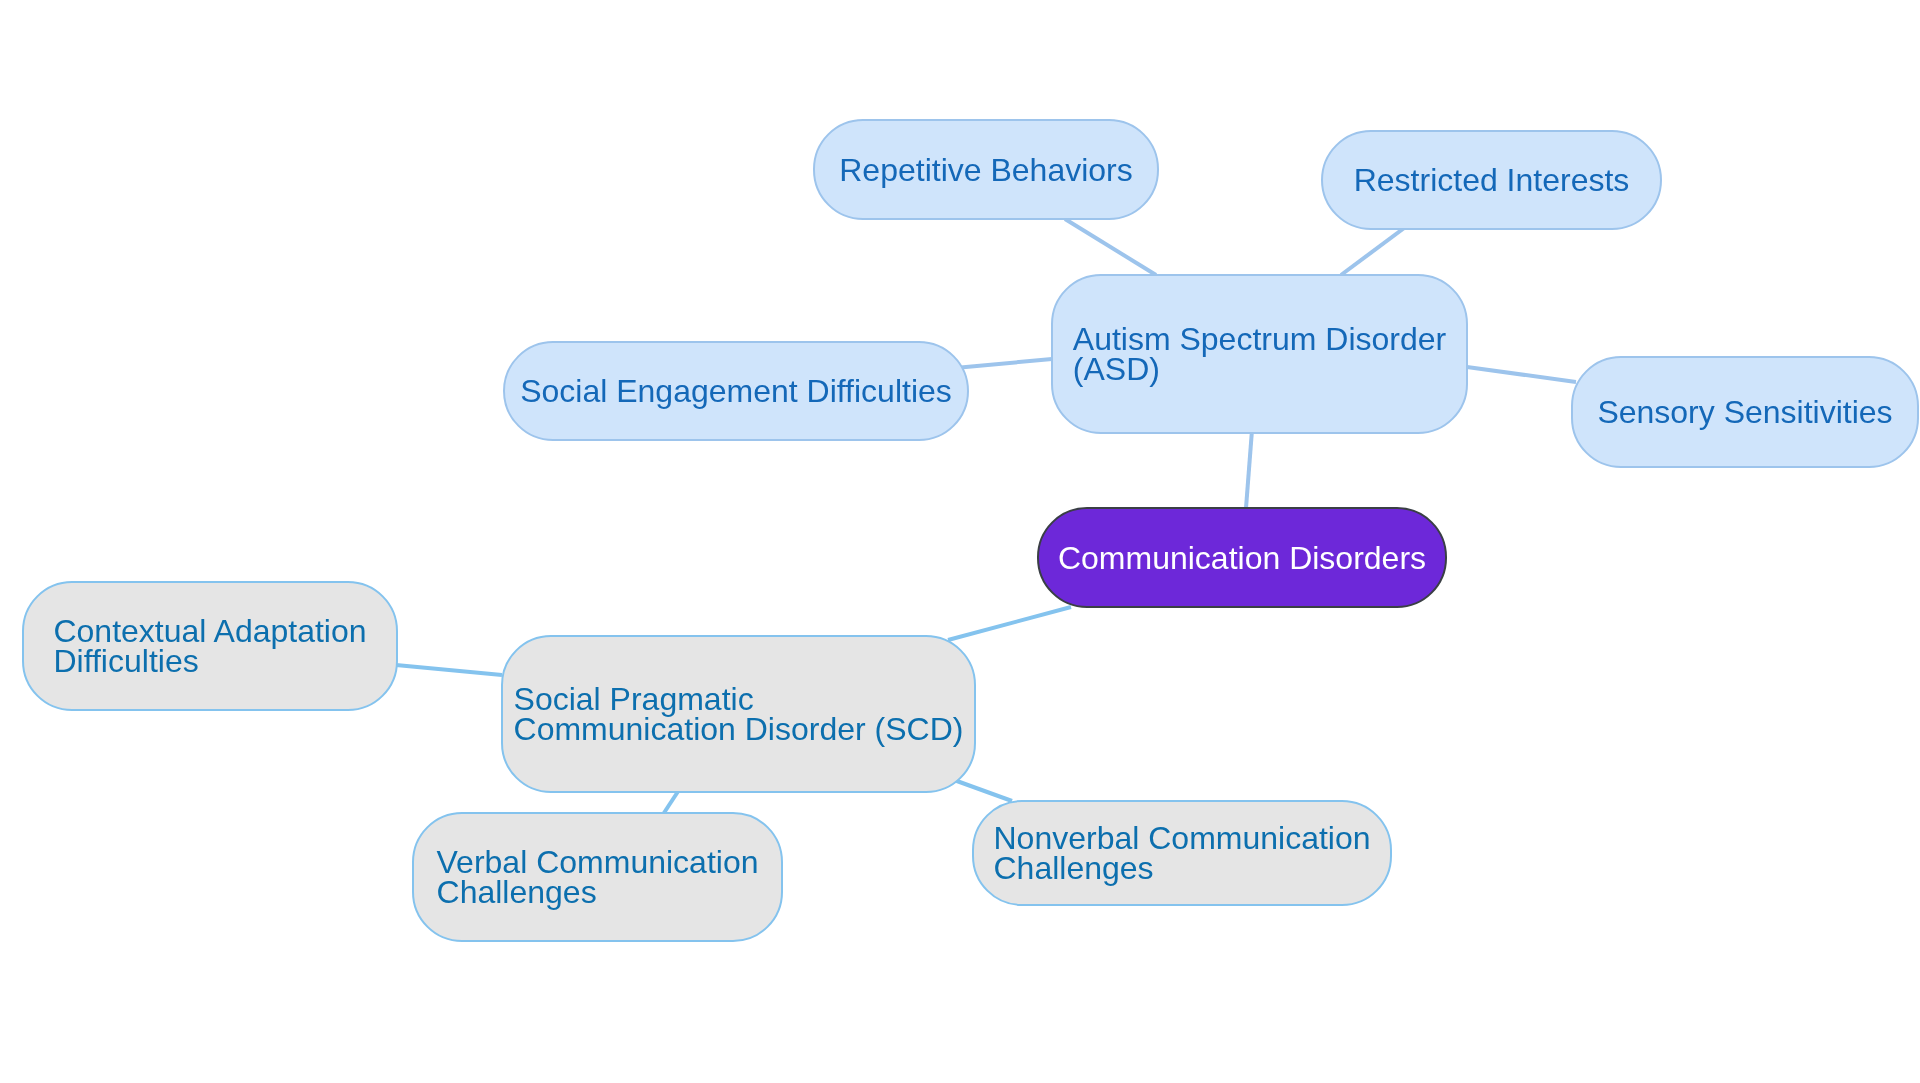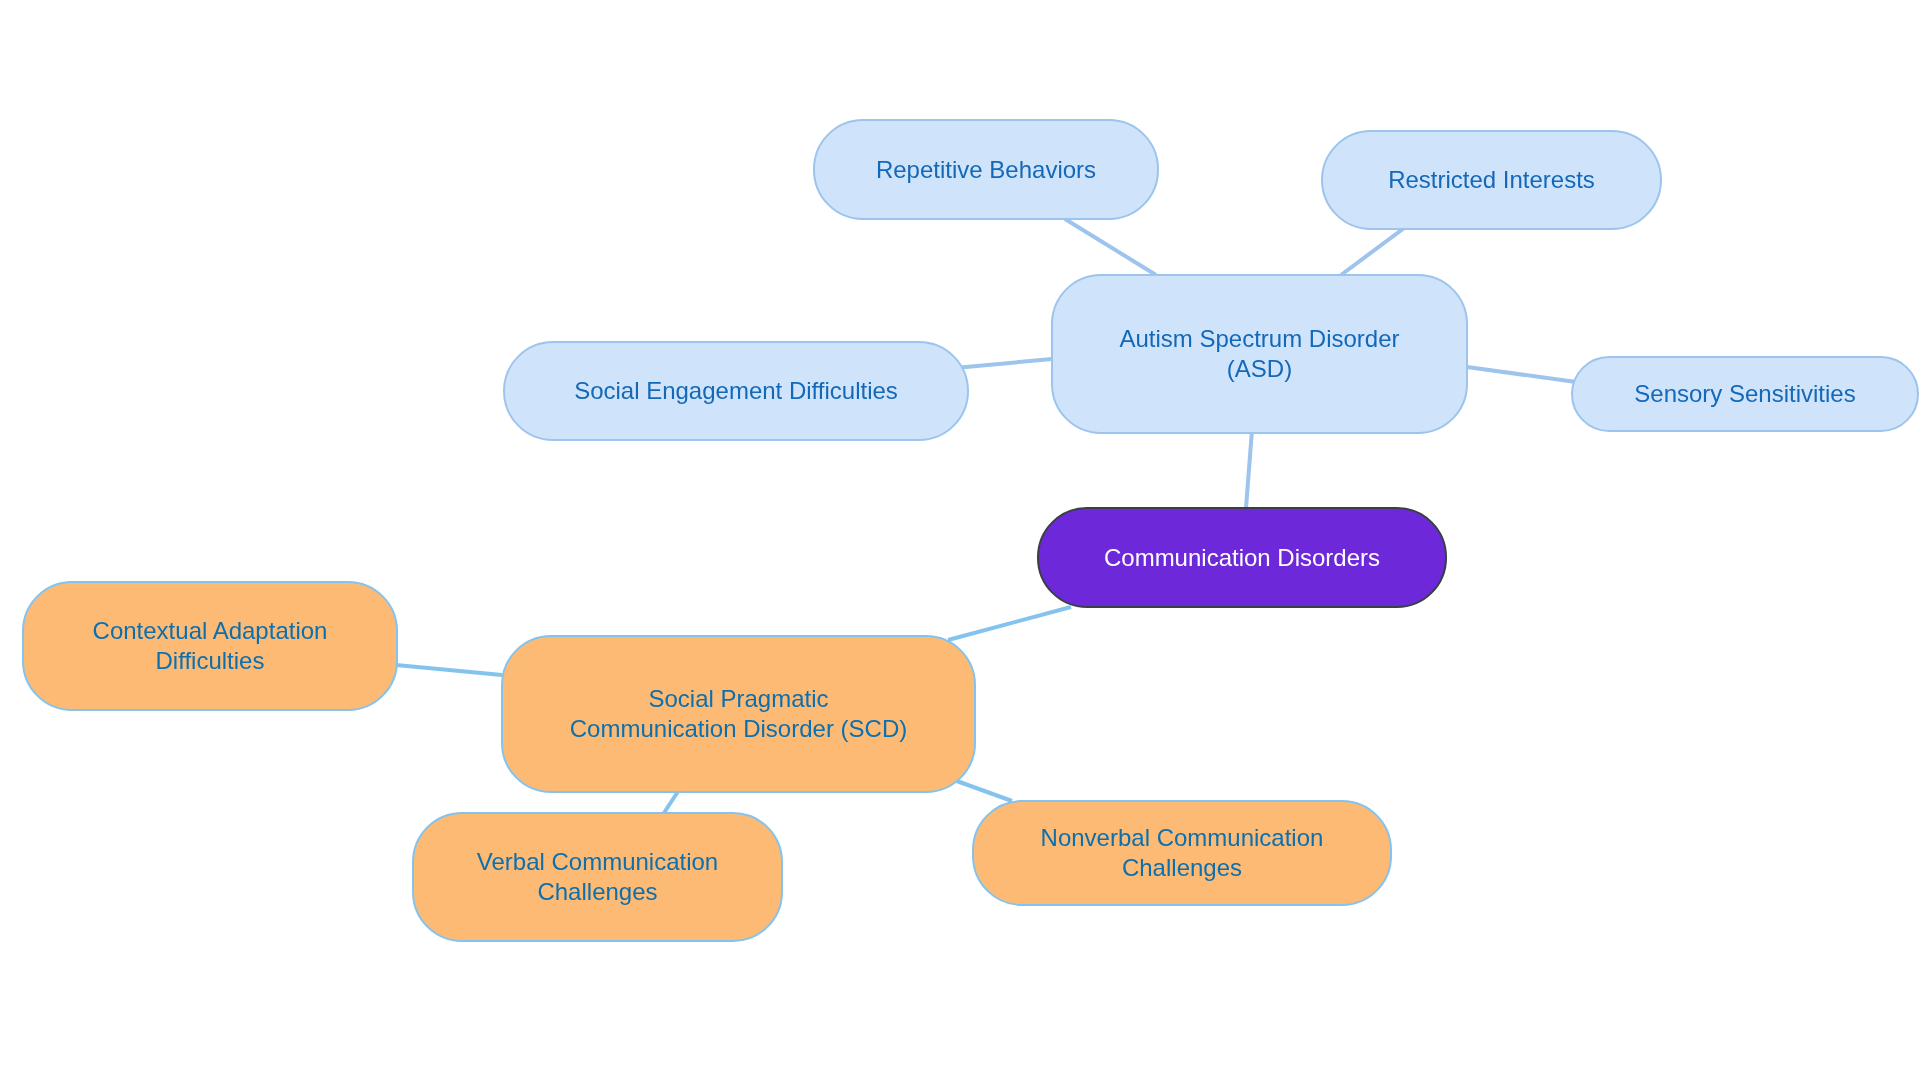--- a/index.html
+++ b/index.html
@@ -1,24 +1,24 @@
 <!DOCTYPE html>
 <html><head>
 <meta charset="utf-8">
 <style>
   html, body { margin: 0; padding: 0; background: #ffffff; }
   body { width: 1920px; height: 1083px; position: relative; overflow: hidden;
          font-family: "Liberation Sans", "DejaVu Sans", sans-serif; }
   svg.edges { position: absolute; left: 0; top: 0; width: 1920px; height: 1083px; }
   .node { position: absolute; box-sizing: border-box; display: flex; align-items: center;
-          justify-content: center; text-align: center; font-size: 24px; line-height: 30px;
+          justify-content: center; text-align: left; font-size: 32px; line-height: 30px;
           border-radius: 50px; white-space: pre-line; }
   .root { background: #6d28d9; color: #ffffff; border: 2px solid #3a3f45; }
   .asd { background: #cfe4fb; color: #1468b8; border: 2px solid #9dc4ec; }
-  .scd { background: #fdba74; color: #0c6fae; border: 2px solid #84c3ee; }
+  .scd { background: #e5e5e5; color: #0c6fae; border: 2px solid #84c3ee; }
 </style>
 </head>
 <body>
 
 <svg class="edges">
   <line x1="1246" y1="508" x2="1254" y2="404" stroke="#9dc4ec" stroke-width="4"></line>
   <line x1="1156" y1="275" x2="1065" y2="219" stroke="#9dc4ec" stroke-width="4"></line>
   <line x1="1341" y1="275" x2="1427" y2="211" stroke="#9dc4ec" stroke-width="4"></line>
   <line x1="1467" y1="367" x2="1576" y2="382" stroke="#9dc4ec" stroke-width="4"></line>
   <line x1="1052" y1="359" x2="944" y2="369" stroke="#9dc4ec" stroke-width="4"></line>
@@ -30,21 +30,21 @@
 
 <div class="node root" style="left:1037px; top:507px; width:410px; height:101px;">Communication Disorders</div>
 
 <div class="node asd" style="left:1051px; top:274px; width:417px; height:160px;">Autism Spectrum Disorder
 (ASD)</div>
 
 <div class="node asd" style="left:813px; top:119px; width:346px; height:101px;">Repetitive Behaviors</div>
 
 <div class="node asd" style="left:1321px; top:111px; width:341px; height:100px;margin-top:19px;">Restricted Interests</div>
 
-<div class="node asd" style="left:1571px; top:356px; width:348px; height:76px;">Sensory Sensitivities</div>
+<div class="node asd" style="left:1571px; top:356px; width:348px; height:112px;">Sensory Sensitivities</div>
 
 <div class="node asd" style="left:503px; top:341px; width:466px; height:100px;">Social Engagement Difficulties</div>
 
 <div class="node scd" style="left:501px; top:635px; width:475px; height:158px;">Social Pragmatic
 Communication Disorder (SCD)</div>
 
 <div class="node scd" style="left:22px; top:581px; width:376px; height:130px;">Contextual Adaptation
 Difficulties</div>
 
 <div class="node scd" style="left:412px; top:812px; width:371px; height:130px;">Verbal Communication

